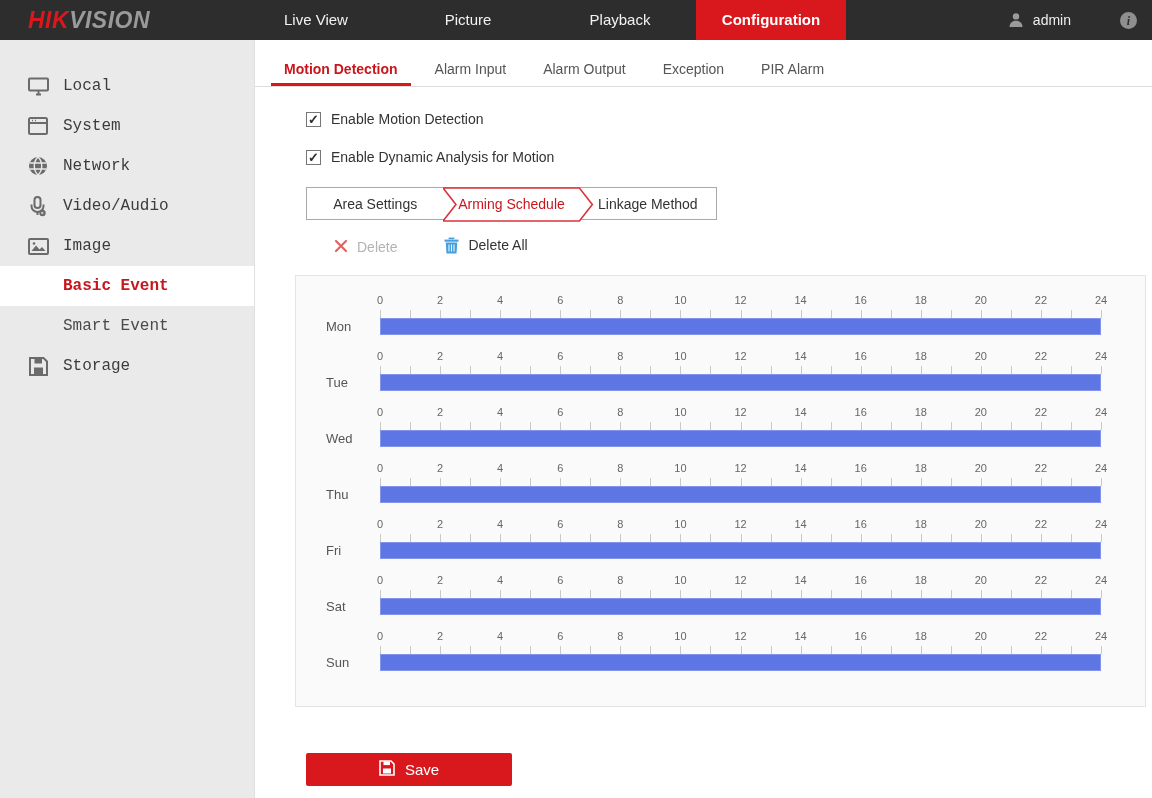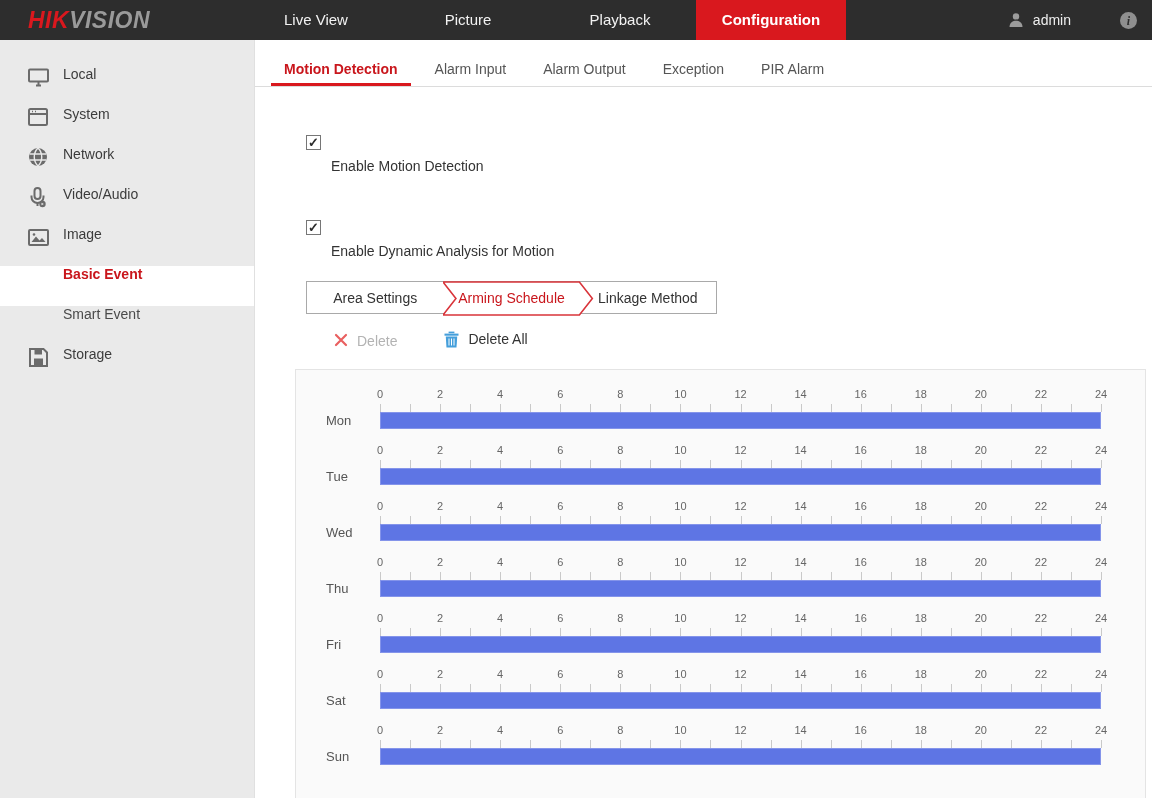--- a/index.html
+++ b/index.html
@@ -17,37 +17,37 @@
   .nav-item { width:152px; height:52px; line-height:40px; text-align:center; color:#f2f2f2;
               font-size:15px; cursor:pointer; }
   .nav-item.active { background:#d9181e; color:#fff; font-weight:bold; width:150px; }
   .nav-right { position:absolute; right:14px; top:0; height:40px; display:flex; align-items:center; gap:8px; }
   .user-label { color:#eee; font-size:14px; margin-right:40px; }
   .icon-person svg, .icon-info svg { display:block; }
 
   
   .main { display:flex; height:758px; }
   .sidebar { width:255px; background:#eaeaea; height:758px; padding-top:26px; border-right:1px solid #e0e0e0; }
-  .side-item { height:40px; display:flex; align-items:flex-start; cursor:pointer; color:#3c3c3c; font-size:14px; }
+  .side-item { height:40px; display:flex; align-items:center; cursor:pointer; color:#3c3c3c; font-size:16px;font-family:Liberation Mono, monospace; }
   .side-item .s-icon { width:22px; height:22px; margin-left:27px; margin-right:14px; color:#6b6b6b; display:flex; align-items:center; justify-content:center; }
   .side-item.child { padding-left:63px; color:#4a4a4a; }
   .side-item.selected { background:#fff; color:#c9161c; font-weight:bold; }
   .content { width:897px; position:relative; background:#fff; }
 
   
   .tabs { height:31px; margin-top:16px; border-bottom:1px solid #dcdcdc; padding-left:16px; display:flex; }
   .tab { padding:0 13px; margin-right:11px; font-size:14px; color:#555; line-height:26px; cursor:pointer; border-bottom:3px solid transparent; }
   .tab.active { color:#c9161c; font-weight:bold; border-bottom:3px solid #d9181e; }
 
   
   .check-zone { margin:24px 0 0 51px; }
   .check-row { display:flex; align-items:center; margin-bottom:22px; cursor:pointer; }
   .checkbox { width:15px; height:15px; border:1px solid #767676; background:#fff; margin-right:10px;
               display:flex; align-items:center; justify-content:center; font-size:13px; color:#2d2d2d; font-weight:bold; line-height:1; }
-  .check-label { font-size:14px; color:#333;margin-top:47px; }
+  .check-label { font-size:14px; color:#333; }
 
   
   .subtabs { margin-left:51px; margin-top:2px; width:411px; height:33px; border:1px solid #a9a9a9; display:flex; background:#fff; }
   .subtab { flex:1; position:relative; text-align:center; line-height:33px; font-size:14px; color:#333; cursor:pointer; }
   .subtab .st-label { position:relative; z-index:2; }
   .subtab.active { color:#c9161c; }
   .subtab.active svg { position:absolute; left:0; top:-1px; width:calc(100% + 14px); height:35px; z-index:1; }
 
   
   .sched-toolbar { margin:12px 0 0 79px; height:30px; display:flex; align-items:center; }

